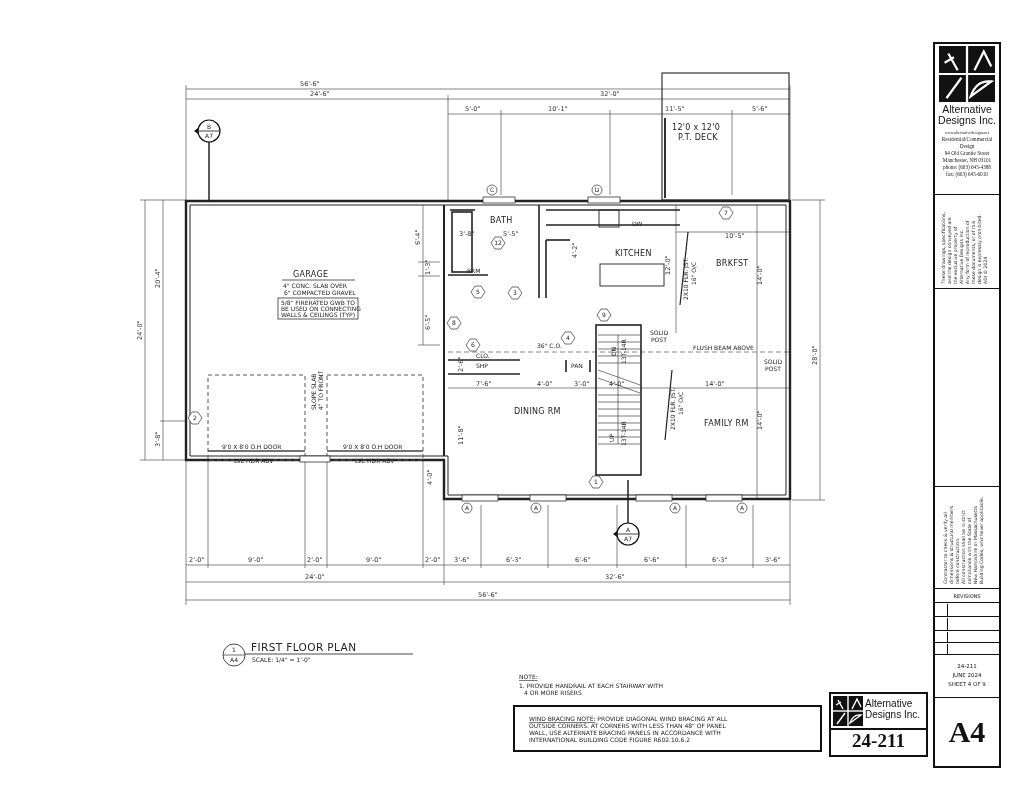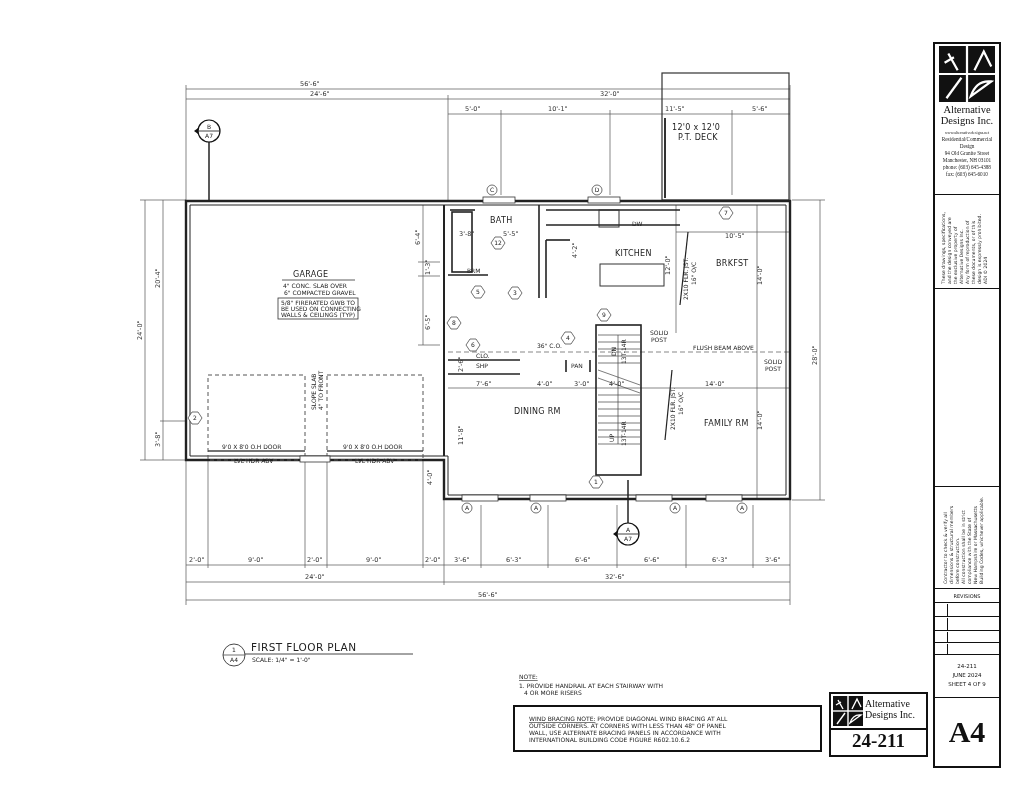--- a/index.html
+++ b/index.html
@@ -4,21 +4,21 @@
 <style>
   html,body{margin:0;padding:0;background:#fff;}
   body{width:1024px;height:790px;position:relative;overflow:hidden;font-family:"DejaVu Sans",sans-serif;color:#111;}
   .abs{position:absolute;}
   svg text{font-family:"DejaVu Sans",sans-serif;}
   .dim{font-size:6.5px;fill:#333;}
   .room{font-size:8px;fill:#222;letter-spacing:0.3px;}
   .note{font-size:6px;fill:#222;}
   .tb{position:absolute;left:933px;top:42px;width:64px;height:722px;border:2px solid #111;background:#fff;}
   .tb .cell{position:absolute;left:0;width:64px;border-bottom:1.5px solid #111;}
-  .brand{font-family:Liberation Serif, serif;text-align:center;}
+  .brand{font-family:Liberation Sans, sans-serif;text-align:center;}
   .serif{font-family:"Liberation Serif",serif;}
   .vtext{position:absolute;transform:rotate(-90deg);transform-origin:left top;font-size:4.6px;line-height:6px;color:#222;white-space:nowrap;}
 </style>
 </head>
 <body>
 
 <svg class="abs" style="left:0;top:0" width="925" height="790" viewBox="0 0 925 790">
   <g stroke="#555" stroke-width="0.7" fill="none">
 
     <line x1="186" y1="89" x2="790" y2="89"></line>

